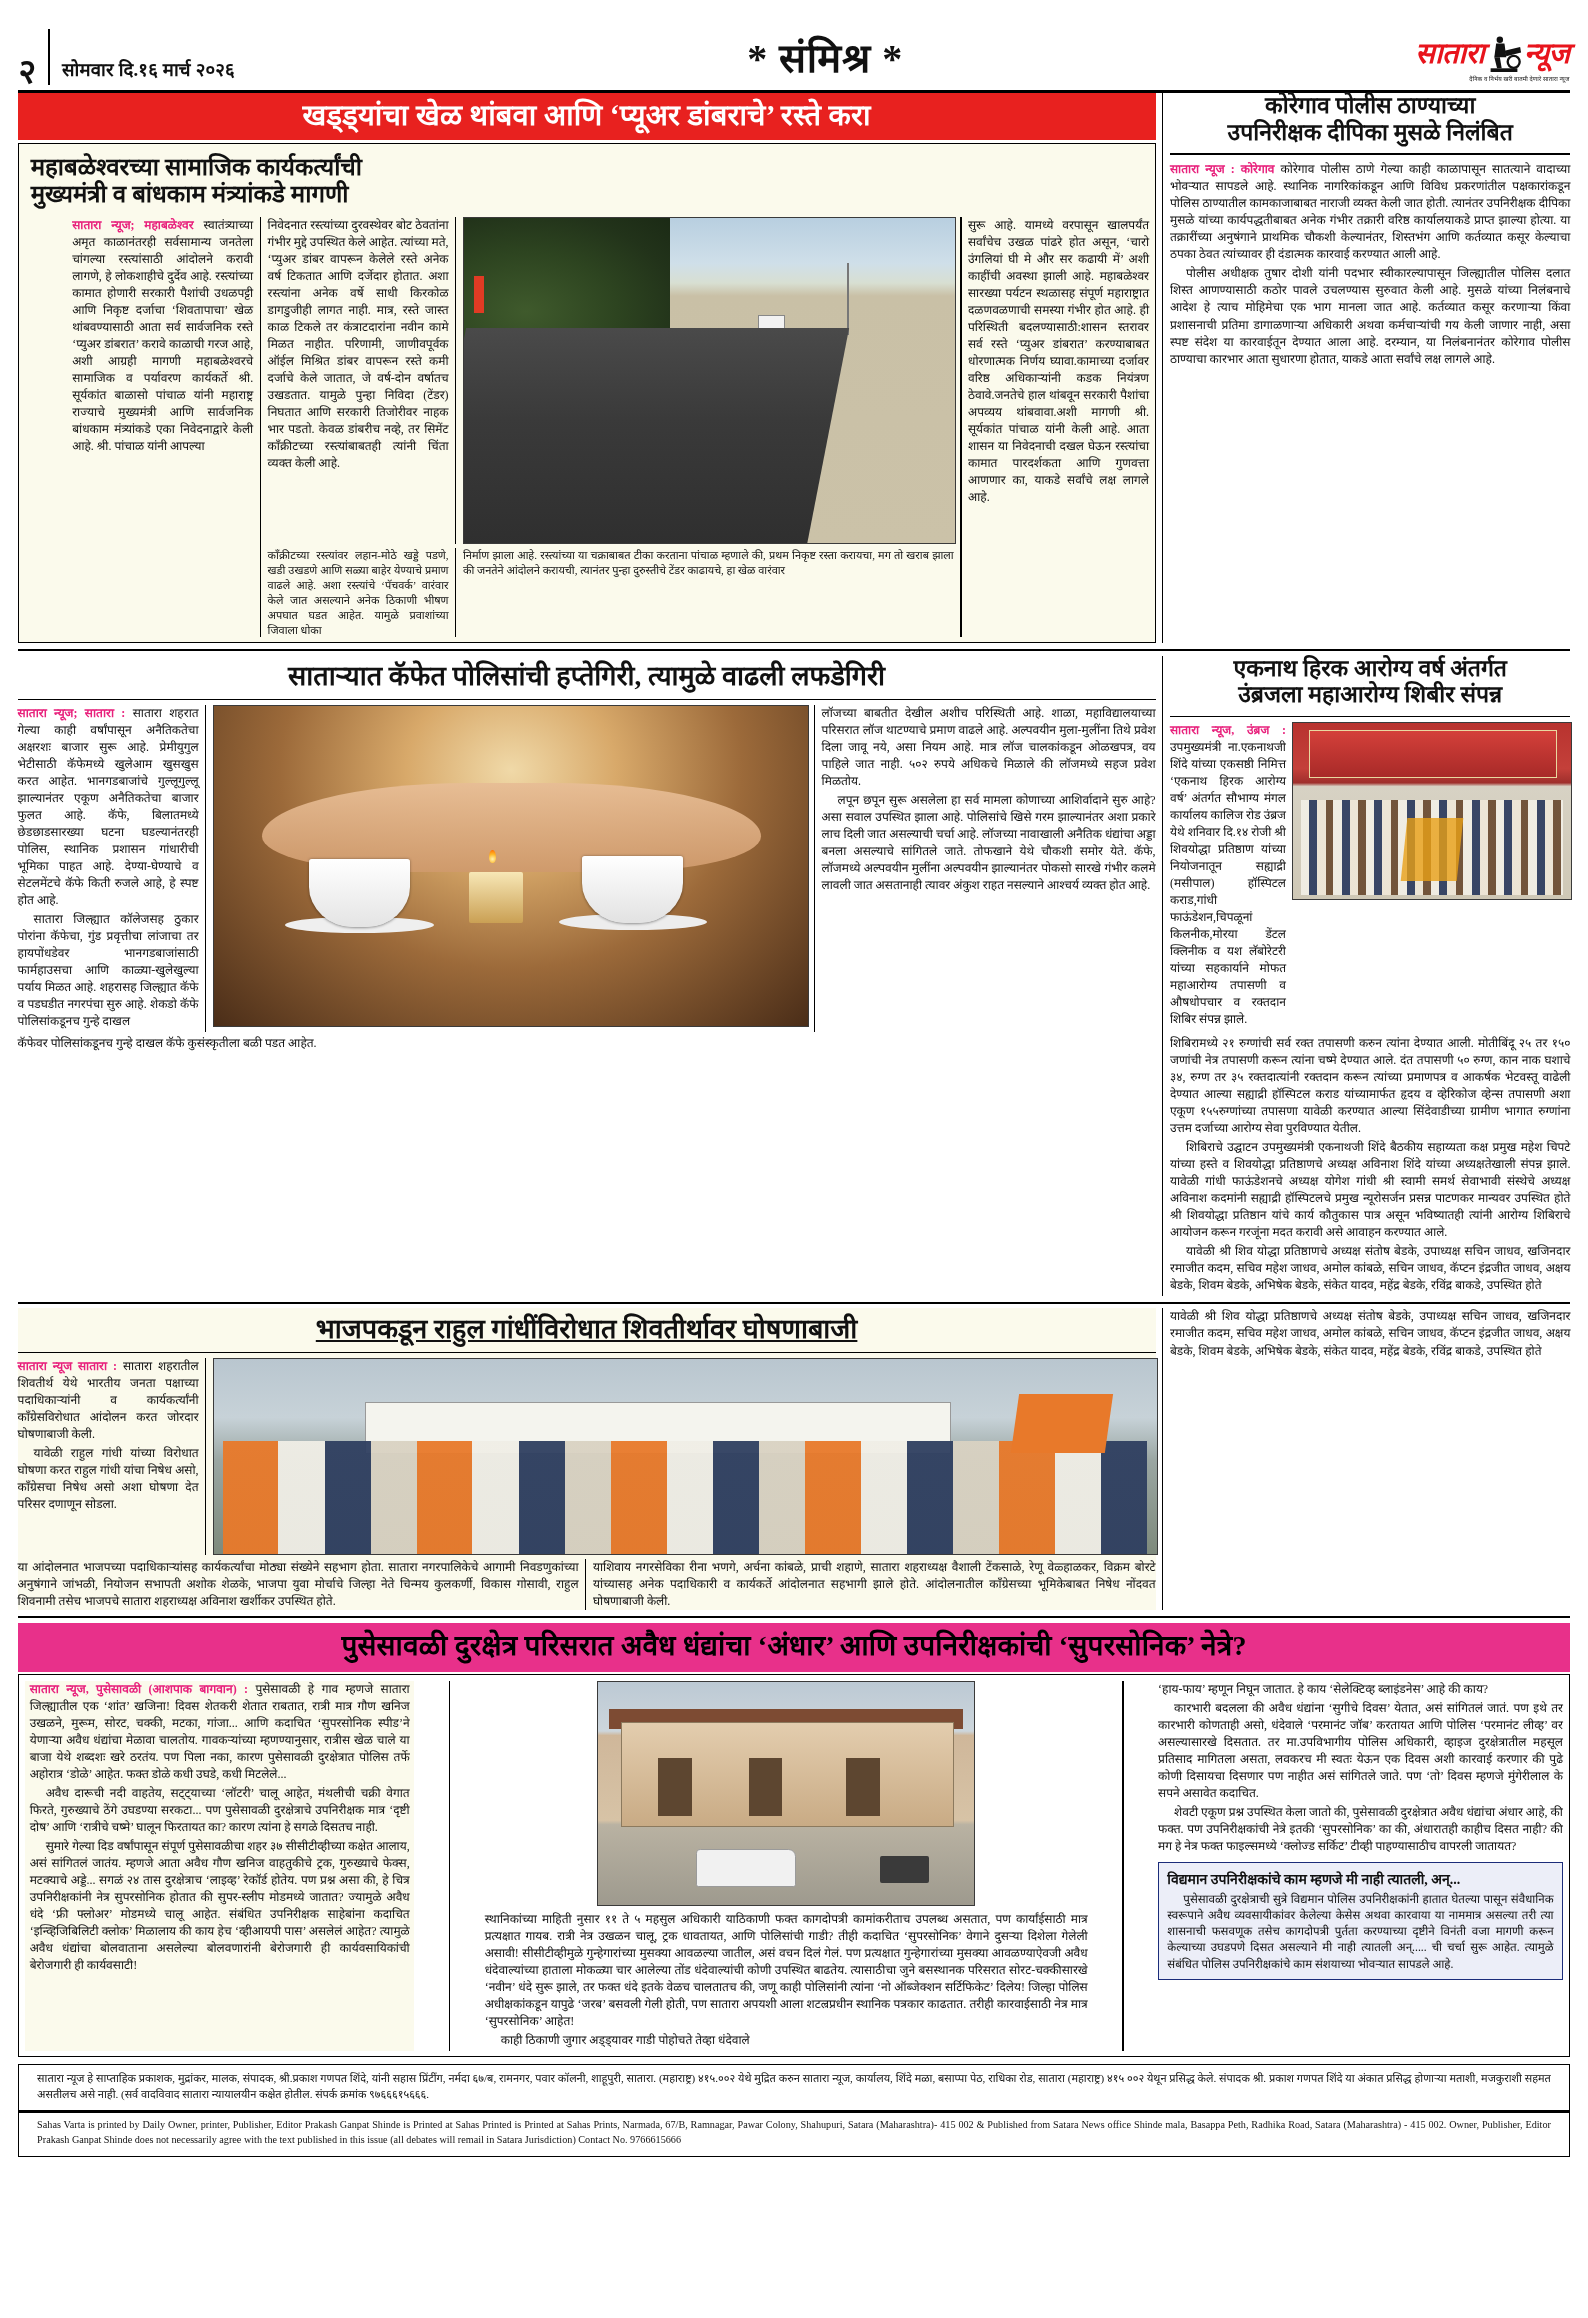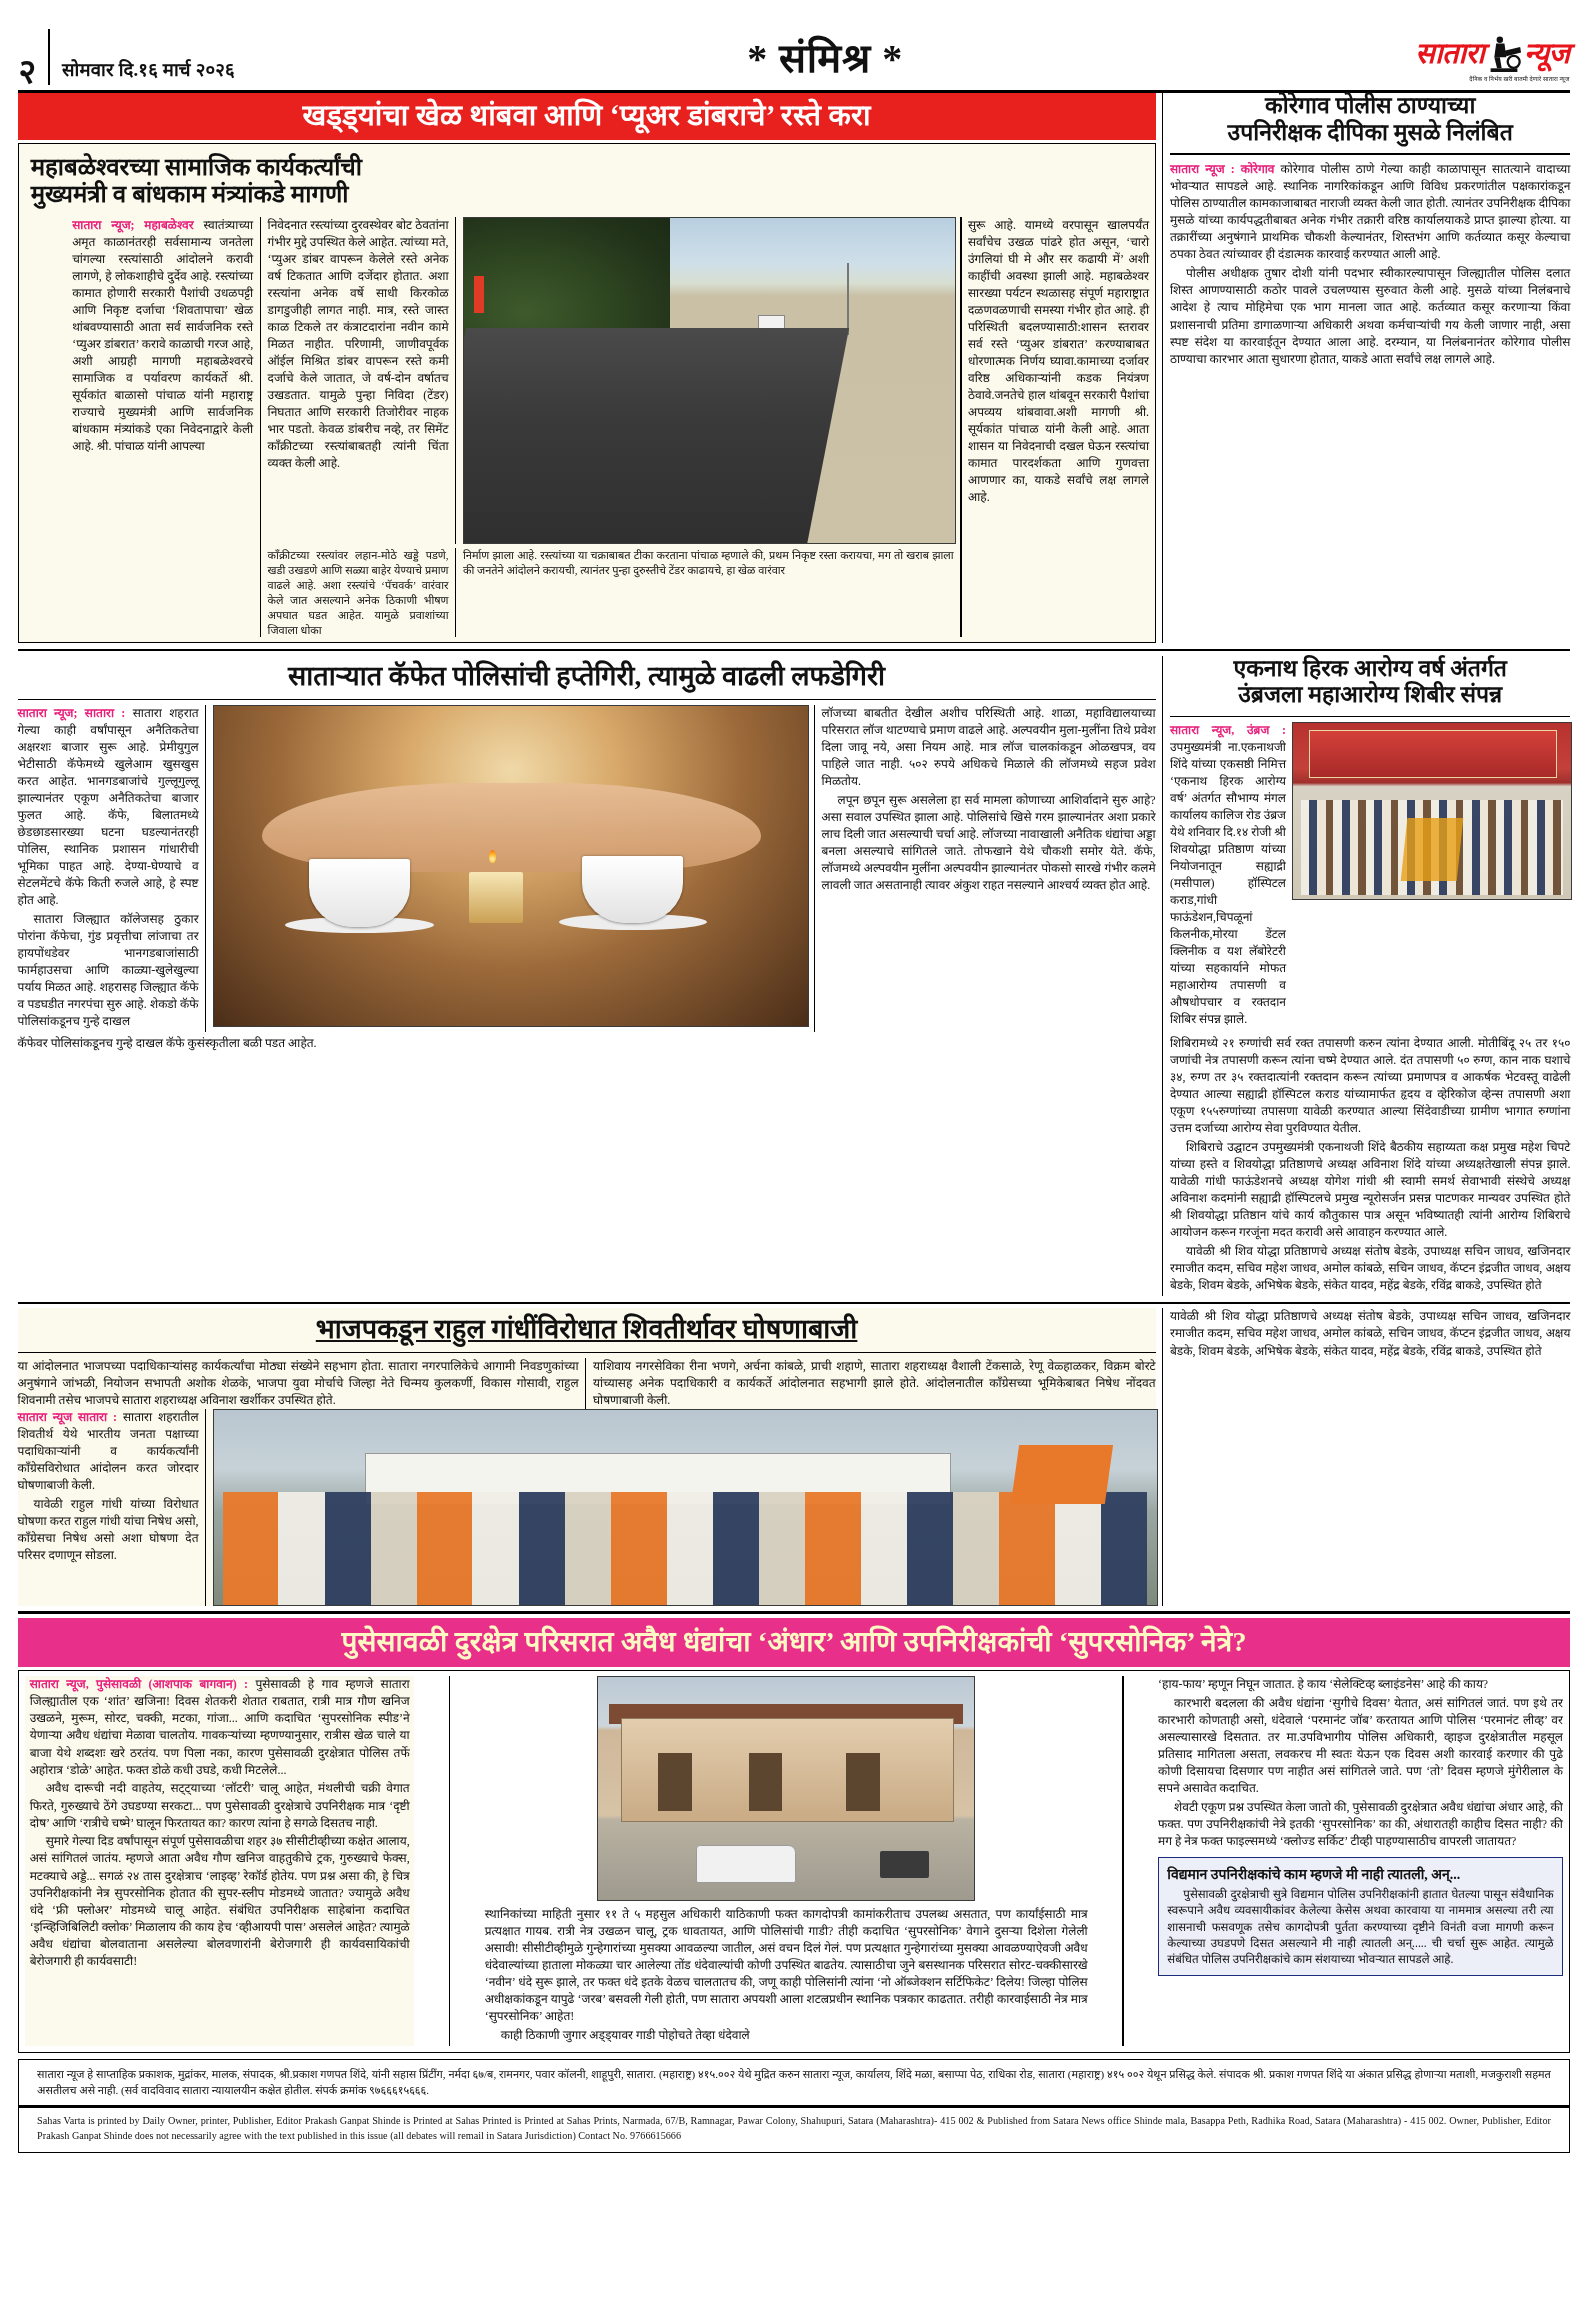--- a/index.html
+++ b/index.html
@@ -25,21 +25,21 @@
   .logo-word{font-size:29px;font-weight:bold;color:#e8141c;font-style:italic;letter-spacing:-0.5px;line-height:1;}
   .logo-emblem{width:36px;height:40px;position:relative;}
   .logo-sub{font-size:6px;color:#111;margin-top:0.9px;letter-spacing:0.1px;white-space:nowrap;}
 
   .hr-thick{height:3.2px;background:#000;margin:0 17.6px;}
   .hr-thin{height:1.4px;background:#000;margin:0 17.6px;}
   .hr-med{height:2.3px;background:#000;margin:0 17.6px;}
 
   
   .band-red{background:#e8211f;color:#fff;text-align:center;font-size:29px;font-weight:bold;padding:7.4px 4.6px 10.2px;letter-spacing:0.2px;line-height:1;}
-  .band-pink{background:#e8308a;color:#fef9c3;text-align:center;font-size:28px;font-weight:bold;padding:8.3px 4.6px 11px;letter-spacing:0.2px;line-height:1.05;}
+  .band-pink{background:#e8308a;color:#000000;text-align:center;font-size:28px;font-weight:bold;padding:8.3px 4.6px 11px;letter-spacing:0.2px;line-height:1.05;}
   .hl{font-size:25px;font-weight:bold;text-align:center;line-height:1.12;padding:5.6px 2.8px;}
   .hl-sm{font-size:23px;font-weight:bold;text-align:center;line-height:1.15;padding:4.6px 2.8px;}
   .cream{background:#fbfaec;}
   .byline{color:#e8217c;font-weight:bold;}
   .body-col{font-size:12px;line-height:1.42;text-align:justify;text-justify:inter-word;hyphens:none;}
   .body-col p{margin:0 0 1.9px 0;text-indent:16px;}
   .body-col p.first{text-indent:0;}
   .cap{font-size:11px;line-height:1.35;text-align:justify;}
 
   
@@ -281,42 +281,42 @@
       </div>
     </div>
   </div>
 
   <div class="hr-med" style="margin-top:5.6px;"></div>
 
   <div style="display:flex;margin:4.6px 17.6px 0;">
     <div style="width:1138px;box-sizing:border-box;" class="cream">
       <div class="hl" style="font-size:27px;text-decoration:underline;">भाजपकडून राहुल गांधींविरोधात शिवतीर्थावर घोषणाबाजी</div>
       <div class="hr-thin" style="margin:1.9px 0 4.6px;"></div>
-      <div style="display:flex;margin-top:4.6px;">
-        <div class="body-col" style="width:561px;">या आंदोलनात भाजपच्या पदाधिकाऱ्यांसह कार्यकर्त्यांचा मोठ्या संख्येने सहभाग होता. सातारा नगरपालिकेचे आगामी निवडणुकांच्या अनुषंगाने जांभळी, नियोजन सभापती अशोक शेळके, भाजपा युवा मोर्चाचे जिल्हा नेते चिन्मय कुलकर्णी, विकास गोसावी, राहुल शिवनामी तसेच भाजपचे सातारा शहराध्यक्ष अविनाश खर्शीकर उपस्थित होते.</div>
-        <div class="vline"></div>
-        <div class="body-col" style="flex:1;">याशिवाय नगरसेविका रीना भणगे, अर्चना कांबळे, प्राची शहाणे, सातारा शहराध्यक्ष वैशाली टेंकसाळे, रेणू वेळ्हाळकर, विक्रम बोरटे यांच्यासह अनेक पदाधिकारी व कार्यकर्ते आंदोलनात सहभागी झाले होते. आंदोलनातील काँग्रेसच्या भूमिकेबाबत निषेध नोंदवत घोषणाबाजी केली.</div>
-      </div>
       <div style="display:flex;">
         <div class="body-col" style="width:181px;">
           <p class="first">
             <span class="byline">सातारा न्यूज</span>
             <span class="byline">सातारा :</span>
             <span>सातारा शहरातील शिवतीर्थ येथे भारतीय जनता पक्षाच्या पदाधिकाऱ्यांनी व कार्यकर्त्यांनी काँग्रेसविरोधात आंदोलन करत जोरदार घोषणाबाजी केली.</span>
           </p>
           <p>यावेळी राहुल गांधी यांच्या विरोधात घोषणा करत राहुल गांधी यांचा निषेध असो, काँग्रेसचा निषेध असो अशा घोषणा देत परिसर दणाणून सोडला.</p>
         </div>
         <div class="vline"></div>
         <div style="flex:1;">
           <div class="photo ph-protest" style="width:100%;height:195px;">
             <div class="prot-banner"></div>
             <div class="prot-people"></div>
             <div class="prot-flag"></div>
           </div>
         </div>
+      </div>
+      <div style="display:flex;margin-top:4.6px;">
+        <div class="body-col" style="width:561px;">या आंदोलनात भाजपच्या पदाधिकाऱ्यांसह कार्यकर्त्यांचा मोठ्या संख्येने सहभाग होता. सातारा नगरपालिकेचे आगामी निवडणुकांच्या अनुषंगाने जांभळी, नियोजन सभापती अशोक शेळके, भाजपा युवा मोर्चाचे जिल्हा नेते चिन्मय कुलकर्णी, विकास गोसावी, राहुल शिवनामी तसेच भाजपचे सातारा शहराध्यक्ष अविनाश खर्शीकर उपस्थित होते.</div>
+        <div class="vline"></div>
+        <div class="body-col" style="flex:1;">याशिवाय नगरसेविका रीना भणगे, अर्चना कांबळे, प्राची शहाणे, सातारा शहराध्यक्ष वैशाली टेंकसाळे, रेणू वेळ्हाळकर, विक्रम बोरटे यांच्यासह अनेक पदाधिकारी व कार्यकर्ते आंदोलनात सहभागी झाले होते. आंदोलनातील काँग्रेसच्या भूमिकेबाबत निषेध नोंदवत घोषणाबाजी केली.</div>
       </div>
     </div>
 
     <div style="width:1.4px;background:#000;margin:0 6.5px;"></div>
 
     <div style="flex:1;" class="body-col">
       <p class="first">यावेळी श्री शिव योद्धा प्रतिष्ठाणचे अध्यक्ष संतोष बेडके, उपाध्यक्ष सचिन जाधव, खजिनदार रमाजीत कदम, सचिव महेश जाधव, अमोल कांबळे, सचिन जाधव, कॅप्टन इंद्रजीत जाधव, अक्षय बेडके, शिवम बेडके, अभिषेक बेडके, संकेत यादव, महेंद्र बेडके, रविंद्र बाकडे, उपस्थित होते</p>
     </div>
   </div>
 

